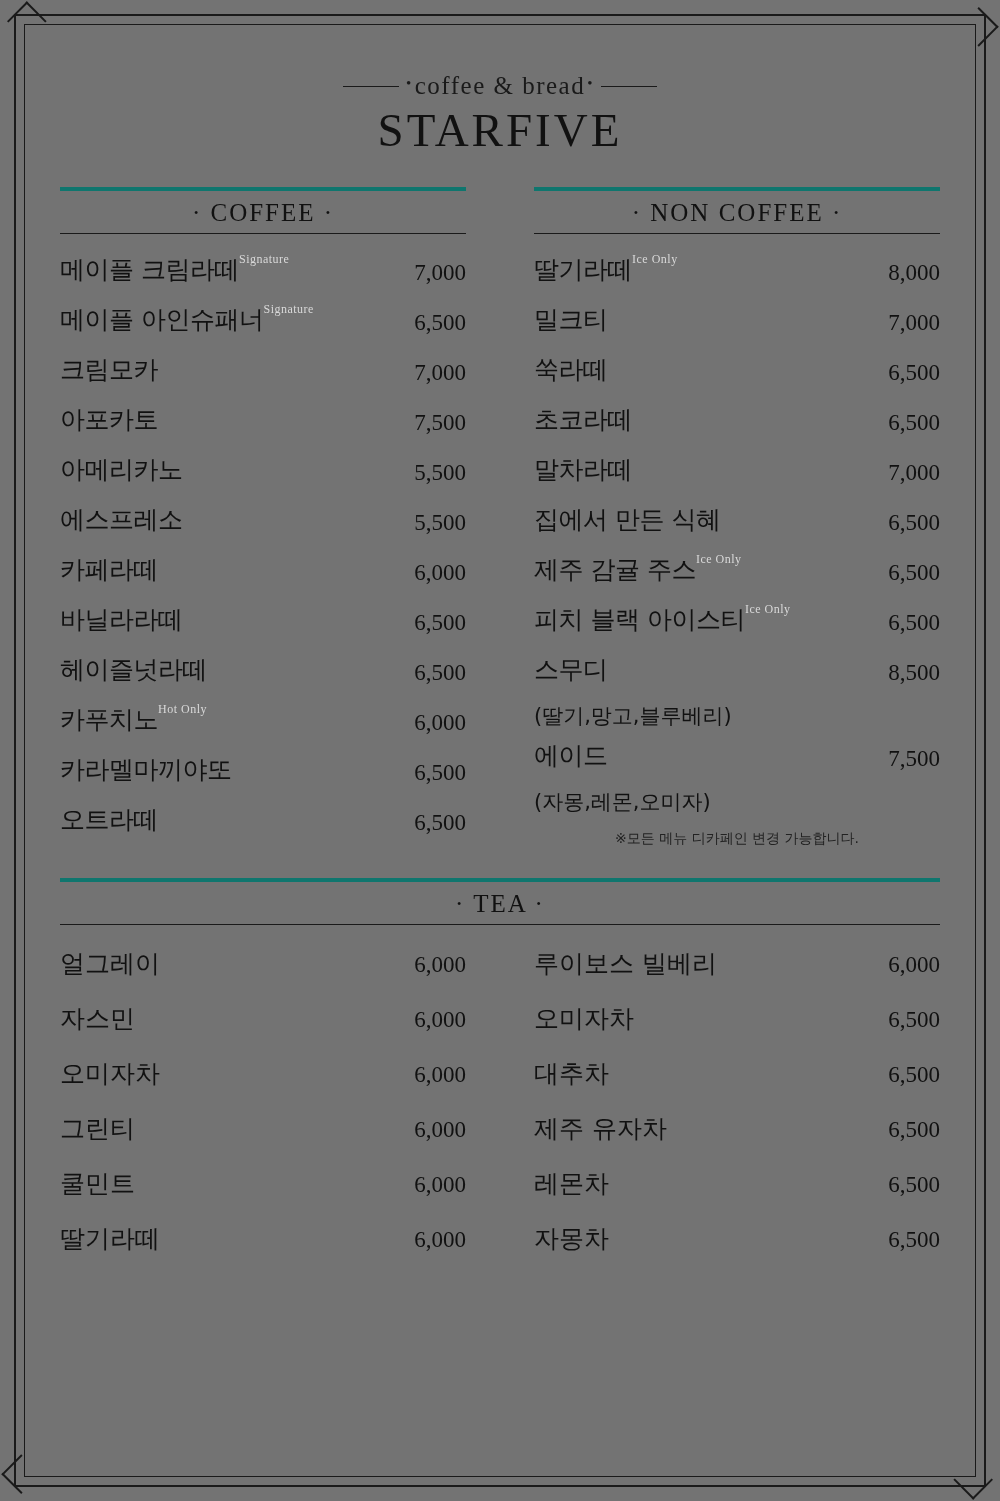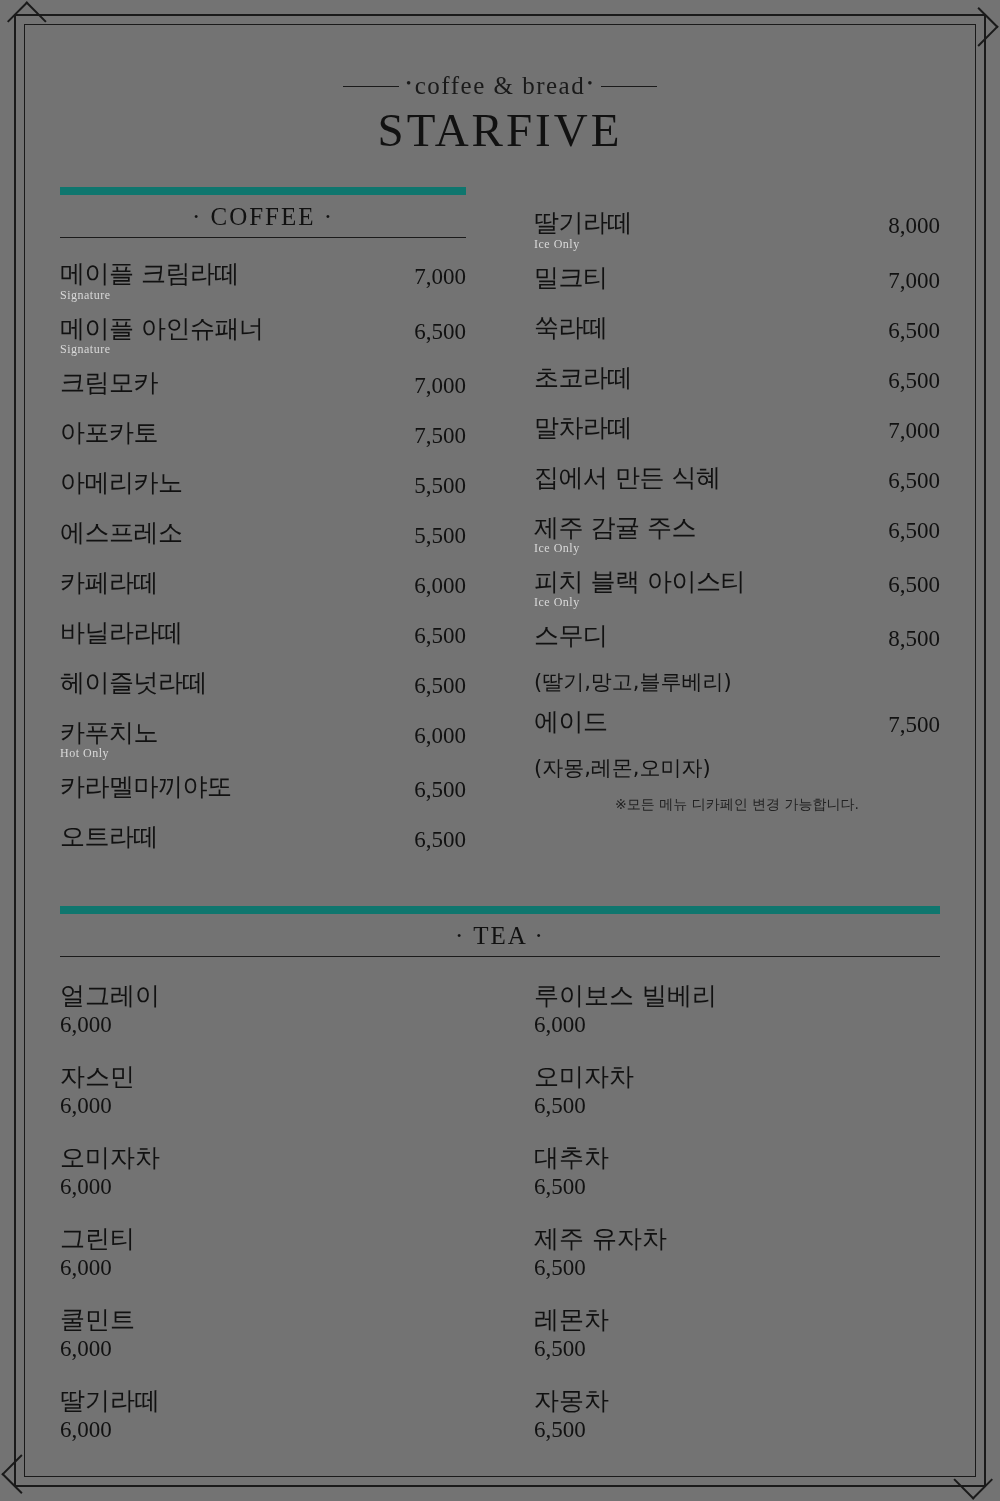--- a/index.html
+++ b/index.html
@@ -111,37 +111,37 @@
   
   .columns {
     display: flex;
     margin-top: 32px;
     gap: 68px;
   }
   .col { flex: 1; min-width: 0; }
 
   .section-head {
     text-align: center;
-    border-top: 8px solid #0f766e;
+    border-top: 4px solid #0f766e;
     border-bottom: 1px solid #1a1a1a;
     padding: 8px 0 6px 0;
     font-size: 25px;
     letter-spacing: 2px;
   }
 
   .items { margin-top: 20px; }
 
   .item {
     display: flex;
     align-items: flex-start;
     justify-content: space-between;
     margin-bottom: 10px;
     min-height: 40px;
   }
-  .item .name-wrap { display: flex; flex-direction: column; }
+  .item .name-wrap { display: flex; flex-direction: row; }
   .item .name {
     font-size: 25px;
     font-family: "DejaVu Sans", sans-serif;
     font-weight: 400;
     letter-spacing: -0.5px;
     line-height: 1.25;
     white-space: nowrap;
   }
   .item .tag {
     font-size: 12px;
@@ -164,33 +164,32 @@
 
   .footnote {
     text-align: center;
     font-size: 14px;
     font-family: "DejaVu Sans", sans-serif;
     margin-top: 14px;
     color: #222;
   }
 
   
-  .tea-block { margin-top: 35px; }
+  .tea-block { margin-top: 24px; }
   .tea-columns {
     display: flex;
     gap: 68px;
     margin-top: 22px;
   }
   .tea-col { flex: 1; }
   .tea-item {
     display: flex;
     align-items: baseline;
     justify-content: space-between;
     margin-bottom: 22px;
-    flex-direction: column;
   }
   .tea-item .name {
     font-size: 25px;
     font-family: "DejaVu Sans", sans-serif;
     white-space: nowrap;
   }
   .tea-item .price {
     font-size: 23px;
     font-family: "Liberation Serif", serif;
   }
@@ -306,20 +305,21 @@
             <div class="name-wrap">
               <span class="name">오트라떼</span>
             </div>
             <span class="price">6,500</span>
           </div>
 
         </div>
       </div>
 
       <div class="col">
+        <div class="section-head">· NON COFFEE ·</div>
         <div class="items">
 
           <div class="item">
             <div class="name-wrap">
               <span class="name">딸기라떼</span>
               <span class="tag">Ice Only</span>
             </div>
             <span class="price">8,000</span>
           </div>
 

